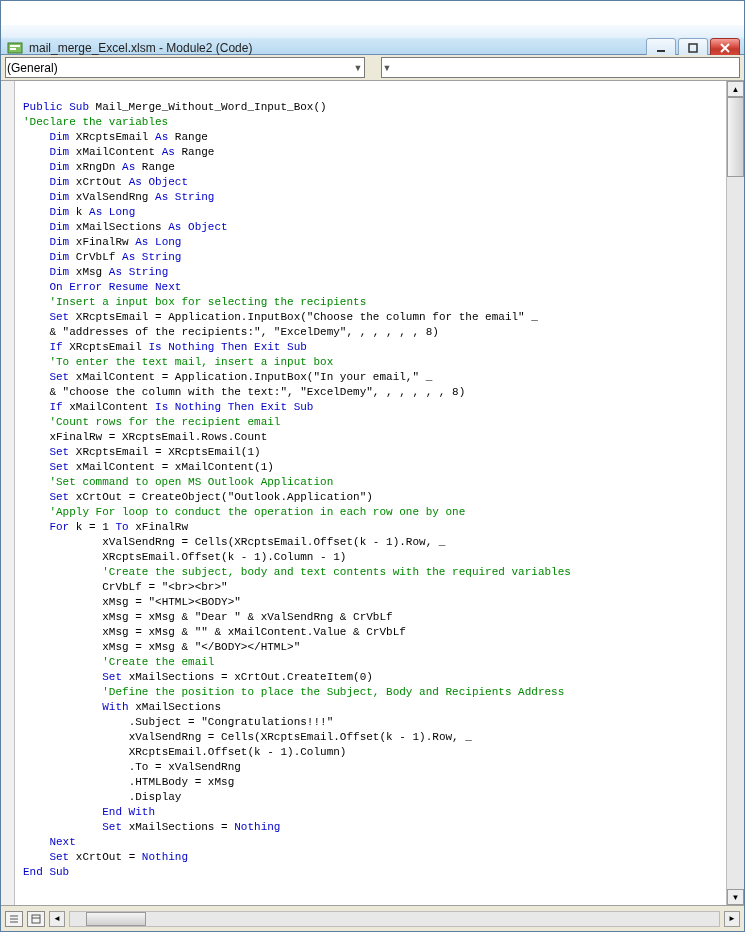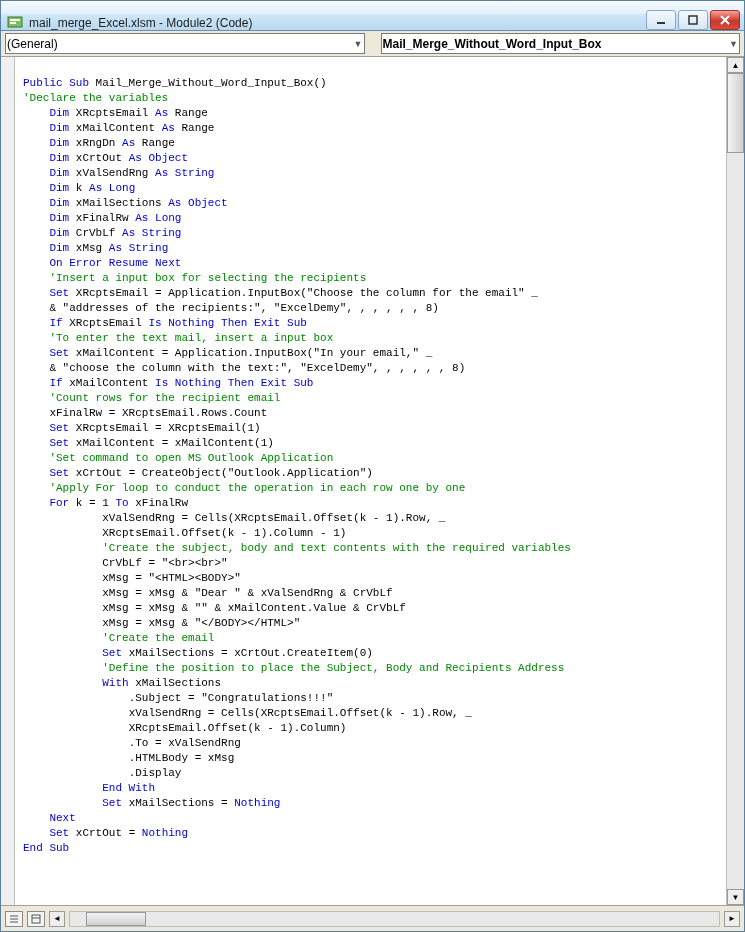--- a/index.html
+++ b/index.html
@@ -17,22 +17,23 @@
     border: 1px solid #5a7fa0;
     background: #fff;
     display: flex;
     flex-direction: column;
   }
   .titlebar {
     height: 30px;
     background: linear-gradient(to bottom, #f6fbff 0%, #e5f1fb 40%, #cde6f7 50%, #b9d9ef 100%);
     border-bottom: 1px solid #6a8db8;
     display: flex;
-    align-items: flex-end;
+    align-items: center;
     padding: 16px 4px 0 6px;
+    margin-top: 24px;
   }
   .titlebar .app-icon {
     width: 16px; height: 16px; margin-right: 6px;
     display: flex; align-items: center; justify-content: center;
   }
   .titlebar .title {
     flex: 1;
     color: #1e1e1e;
   }
   .win-buttons { display: flex; gap: 2px; }
@@ -176,21 +177,20 @@
         </div>
     </div>
   </div>
 
   <div class="dropdown-row">
     <div class="combo">
       <span>(General)</span>
       <span class="chev">▼</span>
     </div>
     <div class="combo">
-      <span style="font-weight:bold">Mail_Merge_Without_Word_Input_Box</span>
       <span class="chev">▼</span>
     </div>
   </div>
 
   <div class="editor-area">
     <div class="margin-bar"></div>
     <div class="code">
 <span class="kw">Public Sub</span><span> Mail_Merge_Without_Word_Input_Box()</span>
 <span class="cm">'Declare the variables</span>
     <span class="kw">Dim</span><span> XRcptsEmail </span><span class="kw">As</span><span> Range</span>

